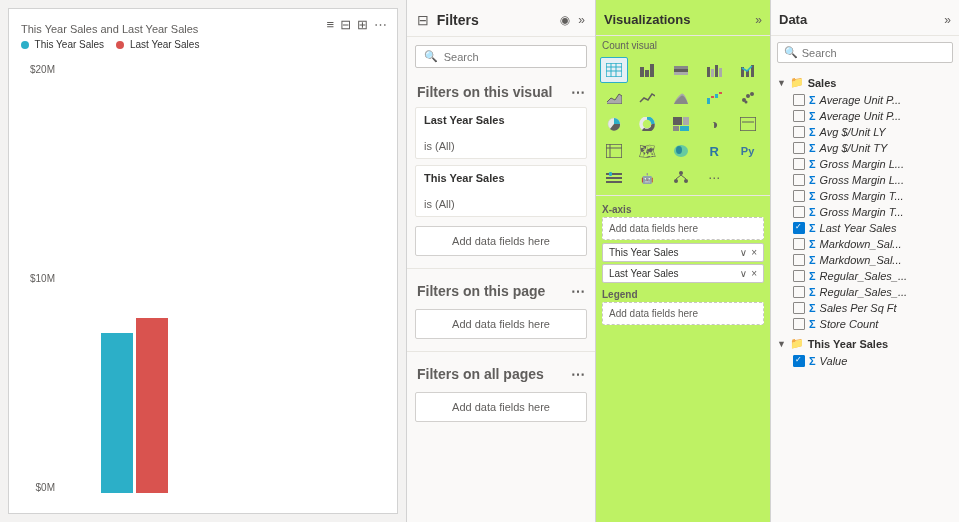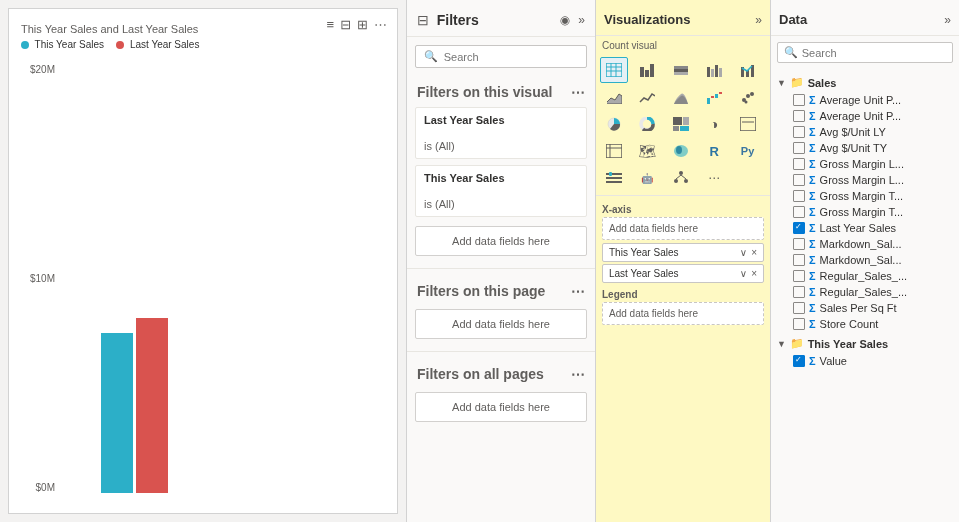--- a/index.html
+++ b/index.html
@@ -191,21 +191,21 @@
     }
     .filters-divider {
       height: 1px;
       background: #e8e6e1;
       margin: 6px 0;
     }
 
     
     .viz-panel {
       width: 175px;
-      background: #fef9c3;
+      background: #bef264;
       border-right: 1px solid #d2d2d2;
       display: flex;
       flex-direction: column;
       flex-shrink: 0;
     }
     .viz-header {
       display: flex;
       align-items: center;
       padding: 12px 8px 8px;
       gap: 6px;
@@ -363,21 +363,21 @@
       position: relative;
     }
     .data-item-checkbox.checked::after {
       content: '✓';
       color: #fff;
       font-size: 8px;
       position: absolute;
       top: -1px;
       left: 1px;
     }
-    .data-item-label { flex: 1; }
+    .data-item-label { flex: 1; font-style: italic; }
     .sigma-icon { color: #0078d4; font-size: 11px; font-style: normal; font-weight: bold; }
 
     
     .data-tree::-webkit-scrollbar { width: 6px; }
     .data-tree::-webkit-scrollbar-thumb { background: #c8c6c4; border-radius: 3px; }
   </style>
 </head>
 <body>
 
 <div class="chart-panel">

